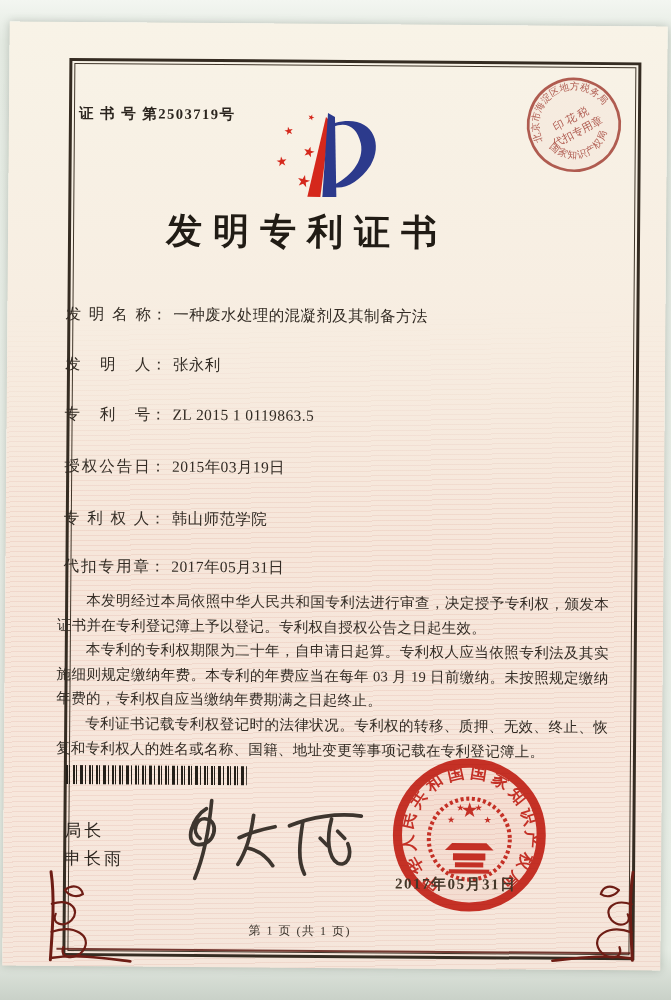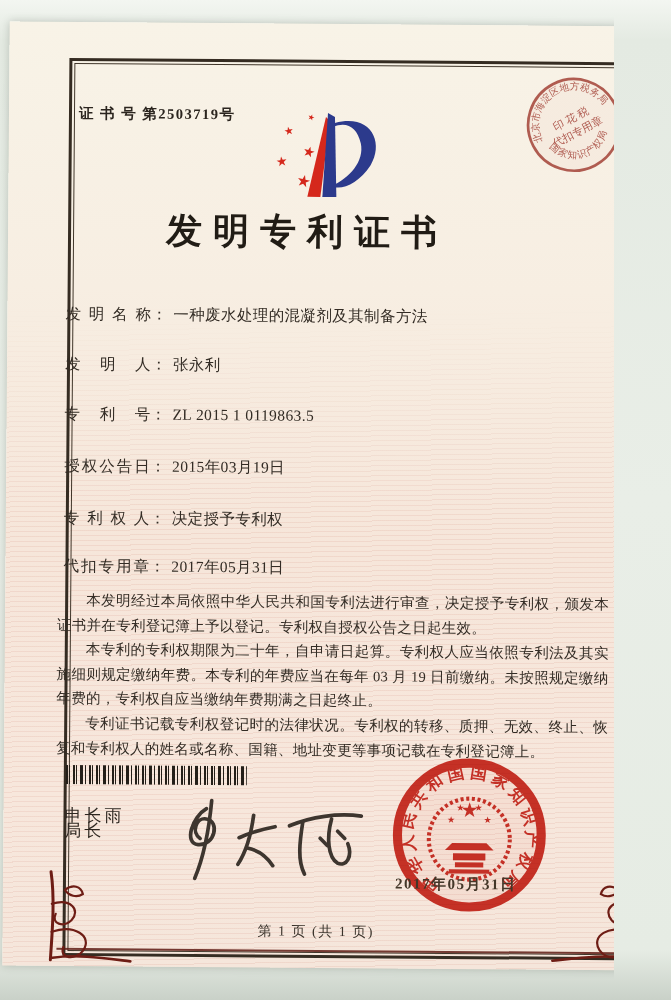--- a/index.html
+++ b/index.html
@@ -1,21 +1,21 @@
 <!DOCTYPE html>
 <html><head>
 <meta charset="utf-8">
 <style>
   html,body{margin:0;padding:0}
   body{
     width:671px;height:1000px;overflow:hidden;
     font-family:"Liberation Serif","DejaVu Serif",serif;
     background:linear-gradient(180deg,#f3f6f1 0%,#e4eae2 4%,#e9eee7 50%,#e6ece4 95%,#c9d1c8 100%);
   }
-  .stage{position:relative;width:614px;height:1000px;overflow:hidden}
+  .stage{position:relative;width:671px;height:1000px;overflow:hidden}
   .paper{
     position:absolute;left:6px;top:24px;width:658px;height:944px;
     background:linear-gradient(180deg,#f8f3e7 0%,#f7eee2 28%,#f6e6da 55%,#f7e7dc 82%,#f5e6db 100%);
     box-shadow:0 0 8px rgba(40,50,40,.25);
     transform:rotate(.45deg);
   }
   
   .paper::before{
     content:"";position:absolute;inset:0;pointer-events:none;
     background:repeating-linear-gradient(178.6deg,rgba(205,118,106,.13) 0 1px,rgba(255,255,255,0) 1px 5px);
@@ -38,21 +38,21 @@
       #241f19 3px 4px,transparent 4px 7px,
       #241f19 7px 9px,transparent 9px 10px,
       #241f19 10px 11px,transparent 11px 14px,
       #241f19 14px 17px,transparent 17px 19px,
       #241f19 19px 20px,transparent 20px 23px);
   }
   .director{left:61px;font-size:17px;color:#2e2721;letter-spacing:3px;font-weight:400}
   .sig{left:164px;top:772px;width:200px;height:90px}
   .seal{left:385px;top:729px;width:162px;height:162px;mix-blend-mode:multiply;opacity:.92}
   .seal-date{left:392px;top:850px;font-size:15px;letter-spacing:1.5px;color:#443729;z-index:6;font-weight:600}
-  .footer{left:255px;top:899px;font-size:14px;letter-spacing:1.5px;color:#3a332b}
+  .footer{left:246px;top:899px;font-size:12px;letter-spacing:1.5px;color:#3a332b}
   .bottom-line{left:54px;top:926px;width:574px;height:2px;background:#5e1b14;opacity:.85}
   .orn{width:90px;height:95px;z-index:5}
   .orn-left{left:40px;top:848px}
   .orn-right{left:548px;top:844px;transform:scaleX(-1)}
   .tax-stamp{left:513px;top:47px;width:104px;height:104px;transform:rotate(-28deg);mix-blend-mode:multiply;opacity:.85;z-index:7}
   .logo{left:266px;top:79px;width:112px;height:100px}
   svg{display:block;overflow:visible}
 </style>
 </head>
 <body>
@@ -103,36 +103,36 @@
     <div class="abs field" style="top:332px">
       <span class="flabel">发 明 人</span><span class="fcolon">：</span><span>张永利</span>
     </div>
     <div class="abs field" style="top:382px">
       <span class="flabel">专 利 号</span><span class="fcolon">：</span><span>ZL 2015 1 0119863.5</span>
     </div>
     <div class="abs field" style="top:434px">
       <span class="flabel">授权公告日</span><span class="fcolon">：</span><span>2015年03月19日</span>
     </div>
     <div class="abs field" style="top:486px">
-      <span class="flabel">专 利 权 人</span><span class="fcolon">：</span><span>决定授予专利权</span>
+      <span class="flabel">专 利 权 人</span><span class="fcolon">：</span><span>韩山师范学院</span>
     </div>
     <div class="abs field" style="top:534px">
       <span class="flabel">代扣专用章</span><span class="fcolon">：</span><span>2017年05月31日</span>
     </div>
 
     <div class="abs paras">
       <p>本发明经过本局依照中华人民共和国专利法进行审查，决定授予专利权，颁发本证书并在专利登记簿上予以登记。专利权自授权公告之日起生效。</p>
       <p>本专利的专利权期限为二十年，自申请日起算。专利权人应当依照专利法及其实施细则规定缴纳年费。本专利的年费应当在每年 03 月 19 日前缴纳。未按照规定缴纳年费的，专利权自应当缴纳年费期满之日起终止。</p>
       <p>专利证书记载专利权登记时的法律状况。专利权的转移、质押、无效、终止、恢复和专利权人的姓名或名称、国籍、地址变更等事项记载在专利登记簿上。</p>
     </div>
 
     <div class="abs barcode"></div>
 
     <div class="abs director" style="top:797px">局长</div>
-    <div class="abs director" style="top:782px">申长雨</div>
+    <div class="abs director" style="top:825px">申长雨</div>
 
     <div class="abs sig">
       <svg viewBox="0 0 195 85" width="200" height="90" stroke="#2a231d" stroke-width="3.6" fill="none" stroke-linecap="round" opacity=".9">
         <path d="M38,12 C24,20 16,46 30,47 C47,48 51,24 38,22 C28,20 23,35 32,41"></path>
         <path d="M43,4 C41,28 36,58 27,80"></path>
         <path d="M84,18 C82,34 78,52 69,66"></path>
         <path d="M70,40 C83,34 95,31 105,29"></path>
         <path d="M78,50 C89,52 97,58 103,67"></path>
         <path d="M119,28 C140,19 166,15 189,18"></path>
         <path d="M132,24 C129,44 127,62 134,75"></path>

